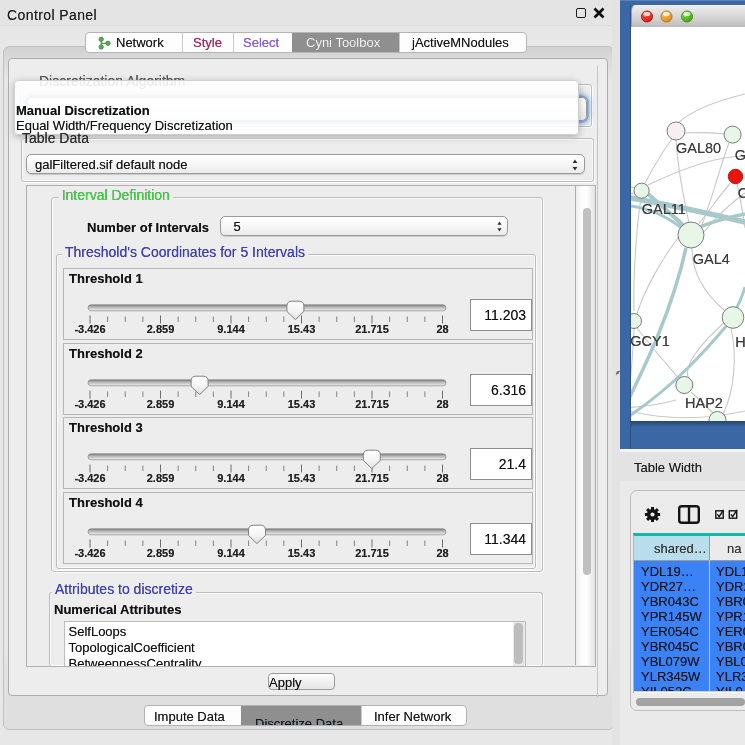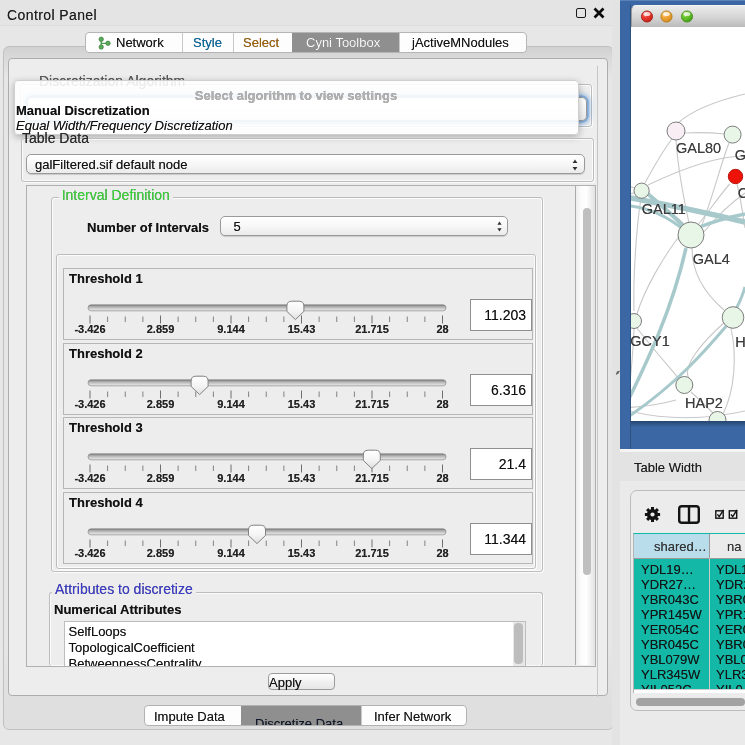--- a/index.html
+++ b/index.html
@@ -37,40 +37,39 @@
     <div class="abs" style="left:96px;top:0;width:51px;height:21px;border-right:1px solid #c9c9c9;"></div>
     <div class="abs" style="left:206px;top:0;width:107px;height:21px;background:#8f8f8f;"></div>
     <div class="abs" style="left:313px;top:0;width:127px;height:21px;border-left:1px solid #c9c9c9;"></div>
     <svg class="abs" style="left:12px;top:3px" width="13" height="14" viewBox="0 0 13 14">
       <path d="M3.2 3.5 V11 M3.2 7.3 H9.8" stroke="#4e9e4e" stroke-width="1.3" fill="none"></path>
       <circle cx="3.2" cy="3.3" r="2.2" fill="#5aaa5a" stroke="#3c7d3c" stroke-width=".7"></circle>
       <circle cx="3.2" cy="11" r="2.2" fill="#5aaa5a" stroke="#3c7d3c" stroke-width=".7"></circle>
       <circle cx="10" cy="7.3" r="2.2" fill="#5aaa5a" stroke="#3c7d3c" stroke-width=".7"></circle>
     </svg>
     <div class="abs" style="left:30px;top:2.5px;color:#141414;">Network</div>
-    <div class="abs" style="left:107px;top:2.5px;color:#0369a1;">Style</div>
-    <div class="abs" style="left:157px;top:2.5px;color:#a16207;">Select</div>
+    <div class="abs" style="left:107px;top:2.5px;color:#be185d;">Style</div>
+    <div class="abs" style="left:157px;top:2.5px;color:#8b5cf6;">Select</div>
     <div class="abs" style="left:220px;top:2.5px;color:#fff;">Cyni Toolbox</div>
     <div class="abs" style="left:326px;top:2.5px;color:#141414;">jActiveMNodules</div>
   </div>
 
   <div class="abs" style="left:8px;top:58px;width:597.5px;height:636px;background:#ededed;
      border:1px solid #adadad;border-radius:4px;"></div>
   <div class="abs" style="left:597px;top:66px;width:1px;height:631px;background:#c6c6c6;"></div>
 
   <div class="abs etch" style="left:20px;top:83.7px;width:570px;height:41px;border-radius:3px;background:#ededed;"></div>
   <div class="gtitle" style="left:36px;top:74px;color:#5a5a5a;background:transparent;">Discretization Algorithm</div>
   <div class="combo" style="left:27px;top:97px;width:558px;height:22px;
       box-shadow:0 0 0 1.5px #7aa7d9, 0 0 5px 2.5px rgba(96,152,214,.75);"></div>
 
   <div class="abs" style="left:14px;top:80px;width:563px;height:53px;background:rgba(255,255,255,.885);
       border:1px solid #cfcfcf;border-radius:4px;box-shadow:0 2px 7px rgba(0,0,0,.28);"></div>
-  <div class="abs" style="left:14px;top:87.5px;width:564px;text-align:center;font-size:13px;color:#b2b2b2;font-weight:bold;">Select algorithm to view settings</div>
   <div class="abs bold13" style="left:16px;top:103px;">Manual Discretization</div>
-  <div class="abs t13" style="left:16px;top:117.5px;font-style:italic;">Equal Width/Frequency Discretization</div>
+  <div class="abs t13" style="left:16px;top:117.5px;">Equal Width/Frequency Discretization</div>
 
   <div class="abs etch" style="left:21px;top:138px;width:571px;height:42px;border-radius:3px;"></div>
   <div class="gtitle" style="left:19px;top:130.5px;color:#2a2a2a;background:transparent;">Table Data</div>
   <div class="combo" style="left:26px;top:154px;width:557px;height:18px;">
     <div class="ctext" style="top:1.5px;">galFiltered.sif default node</div>
     <svg class="abs" style="right:6px;top:3.5px;" width="6" height="12" viewBox="0 0 6 12">
       <path d="M3 0.5 L5.4 4 H0.6 Z" fill="#2e2e2e"></path>
         <path d="M3 11.5 L0.6 8 H5.4 Z" fill="#2e2e2e"></path>
     </svg>
   </div>
@@ -85,20 +84,21 @@
   <div class="abs bold13" style="left:87px;top:220px;">Number of Intervals</div>
   <div class="combo" style="left:219.5px;top:216px;width:286px;height:18px;">
     <div class="ctext" style="left:13px;top:1.5px;">5</div>
     <svg class="abs" style="right:5px;top:3.5px;" width="5" height="11" viewBox="0 0 5 11">
       <path d="M2.5 0.5 L4.6 3.7 H0.4 Z" fill="#2e2e2e"></path>
         <path d="M2.5 10.5 L0.4 7.3 H4.6 Z" fill="#2e2e2e"></path>
     </svg>
   </div>
 
   <div class="abs etch" style="left:56px;top:253.5px;width:478px;height:313px;border-radius:3px;"></div>
+  <div class="gtitle" style="left:62px;top:244.5px;color:#3a3acd;">Threshold's Coordinates for 5 Intervals</div>
 
   <div class="abs" style="left:63px;top:267.7px;width:467.5px;height:70px;border:1px solid #b6b6b6;"></div>
   <div class="abs bold13" style="left:69px;top:270.7px;">Threshold 1</div>
   <svg class="abs" style="left:80px;top:297.7px" width="380" height="30" viewBox="0 0 380 30">
     <defs>
         <linearGradient id="tr0" x1="0" y1="0" x2="0" y2="1">
       <stop offset="0" stop-color="#787878"></stop>
           <stop offset="0.35" stop-color="#b2b2b2"></stop>
           <stop offset="1" stop-color="#f0f0f0"></stop>
     </linearGradient>
@@ -421,21 +421,21 @@
     <rect x="1.2" y="1.2" width="19.6" height="16.6" rx="2.6" fill="none" stroke="#141414" stroke-width="2.4"></rect>
     <path d="M11 1.2 V17.8" stroke="#141414" stroke-width="2.4"></path>
   </svg>
   <svg class="abs" style="left:715px;top:508.5px" width="25" height="10" viewBox="0 0 25 10">
     <rect x="0.8" y="1.8" width="7.4" height="7.4" fill="none" stroke="#141414" stroke-width="1.4"></rect>
     <path d="M2.4 5.4 L4.2 7.6 L8.6 0.8" stroke="#141414" stroke-width="1.5" fill="none"></path>
     <rect x="14.3" y="1.8" width="7.4" height="7.4" fill="none" stroke="#141414" stroke-width="1.4"></rect>
     <path d="M15.9 5.4 L17.7 7.6 L22.1 0.8" stroke="#141414" stroke-width="1.5" fill="none"></path>
   </svg>
 
-  <div class="abs" style="left:633px;top:533px;width:112px;height:160px;border-top:1px solid #14b8a6;border-left:1px solid #b3b3b3;background:#14b8a6;overflow:hidden;">
+  <div class="abs" style="left:633px;top:533px;width:112px;height:160px;border-top:3px solid #14b8a6;border-left:1px solid #b3b3b3;background:#3b82f6;overflow:hidden;">
     <div class="abs" style="left:0;top:0;width:75px;height:24px;background:#b9ddeb;border-right:1px solid #9a9a9a;border-bottom:1px solid #9a9a9a;"></div>
     <div class="abs" style="left:76px;top:0;width:40px;height:24px;background:#ebebeb;border-bottom:1px solid #9a9a9a;"></div>
     <div class="abs t13" style="left:20px;top:5px;color:#333;">shared…</div>
     <div class="abs t13" style="left:93px;top:5px;color:#333;">na</div>
     <div class="abs" style="left:75px;top:24px;width:1px;height:131px;background:#c9c9c9;"></div>
     <div id="tr1" class="abs" style="left:7px;top:28px;font-size:13px;line-height:15.05px;color:#141414;">
       YDL19…<br>YDR27…<br>YBR043C<br>YPR145W<br>YER054C<br>YBR045C<br>YBL079W<br>YLR345W<br>YIL052C</div>
     <div id="tr2" class="abs" style="left:82px;top:28px;font-size:13px;line-height:15.05px;color:#141414;">
       YDL1<br>YDR2<br>YBR0<br>YPR1<br>YER0<br>YBR0<br>YBL0<br>YLR3<br>YIL0</div>
     <div class="abs" style="left:0;top:155px;width:112px;height:5px;background:#fff;border-top:1px solid #d0d0d0;"></div>

